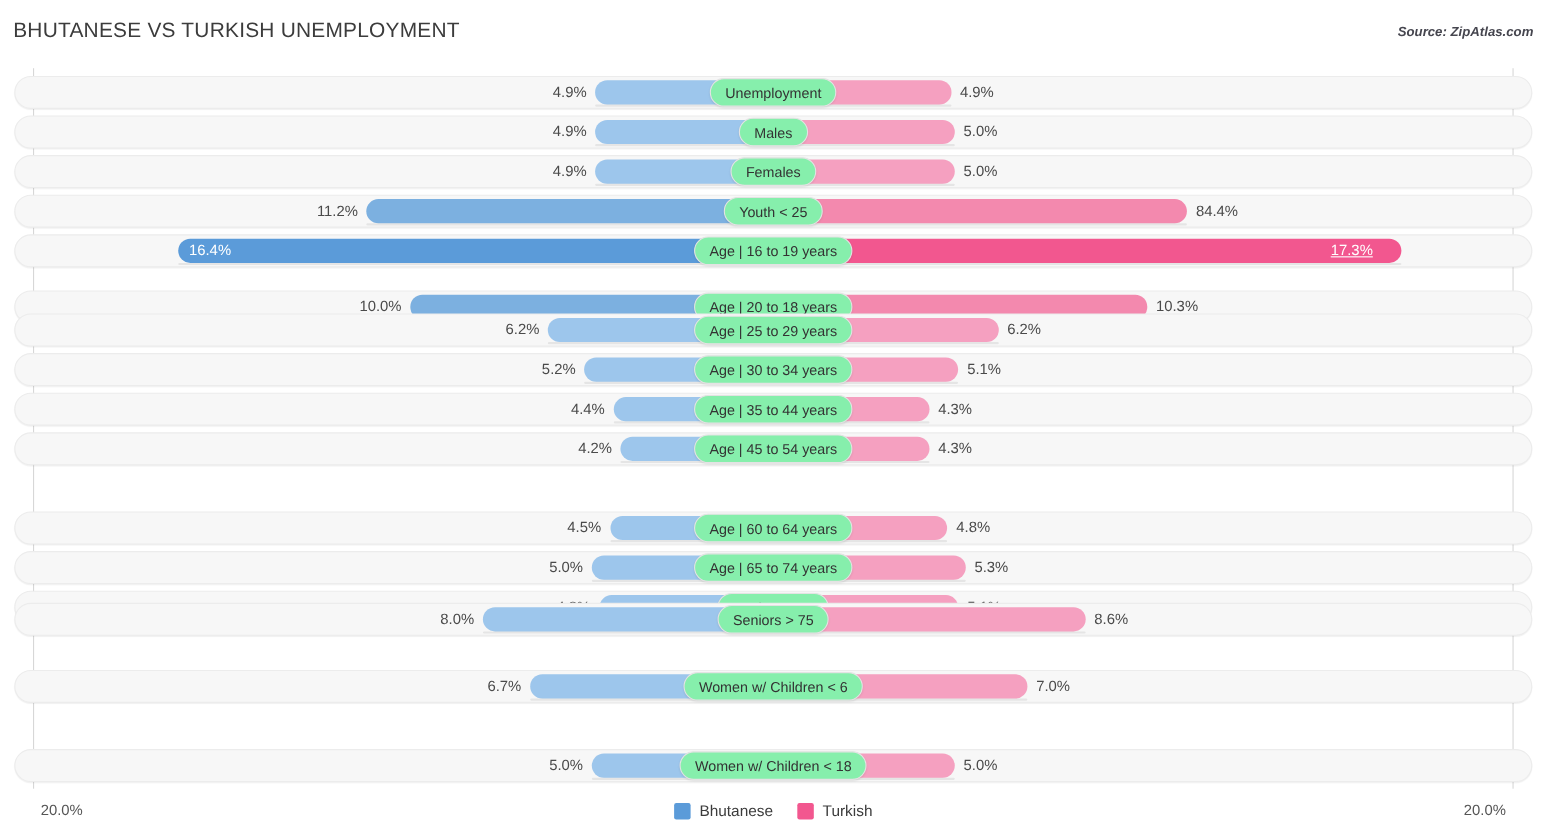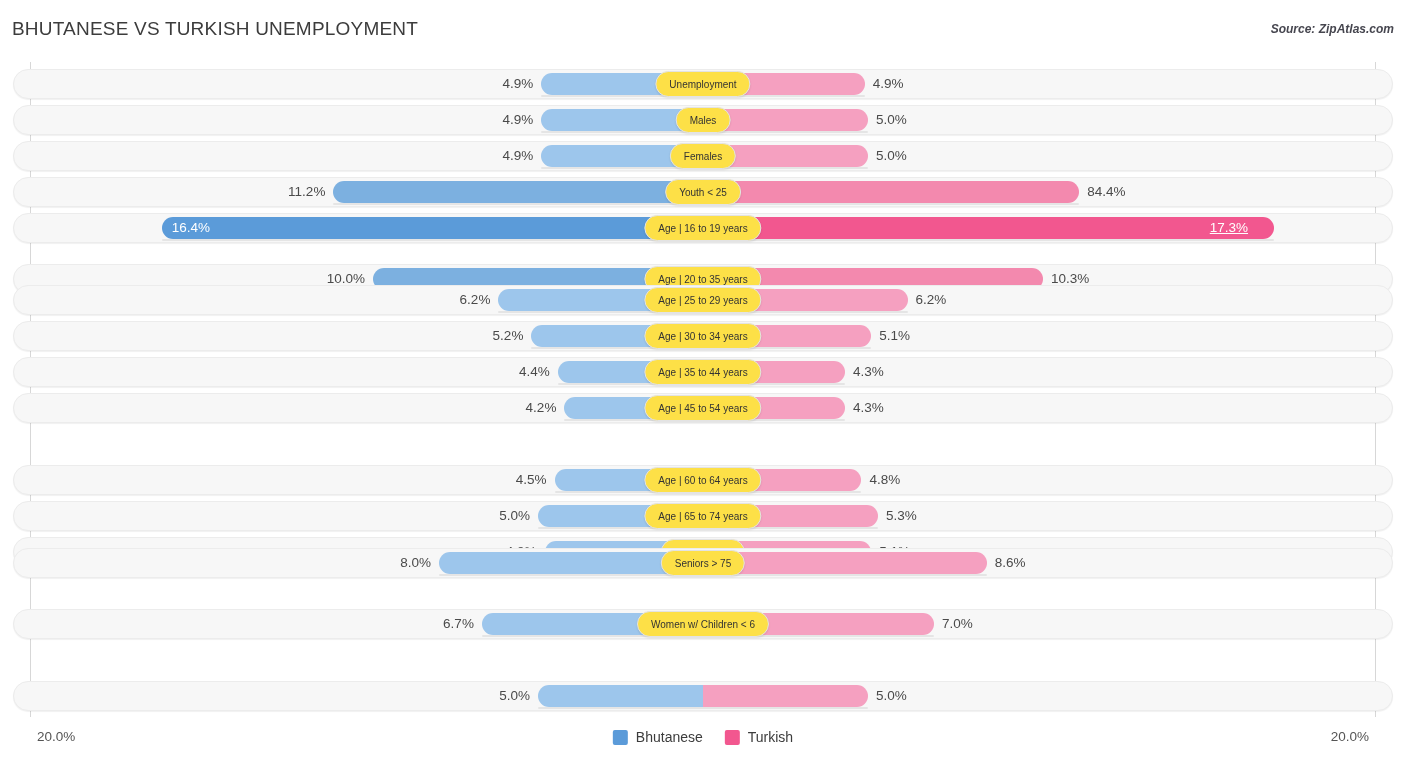--- a/index.html
+++ b/index.html
@@ -59,25 +59,25 @@
     position:absolute;top:0;height:30px;line-height:30px;
     font-size:13.5px;color:#4a4a4a;white-space:nowrap;
   }
   .val-left{text-align:right;}
   .val-right{text-align:left;}
   .val-inside{color:#ffffff;}
 
   .cap{
     position:absolute;top:2px;height:26px;line-height:25px;
     left:50%;transform:translateX(-50%);
-    background:#fde047;
+    background:#86efac;
     border:1px solid #e3e3e3;
     border-radius:13px;
     padding:0 13px;
-    font-size:10px;color:#333333;
+    font-size:13px;color:#333333;
     white-space:nowrap;
     box-shadow:0 1px 2px rgba(0,0,0,.10);
     box-sizing:border-box;
   }
 
   
   .axis-label{
     position:absolute;bottom:13px;
     font-size:13.5px;color:#555555;white-space:nowrap;
   }
@@ -142,21 +142,21 @@
         <div class="val val-left val-inside" style="left: 158.8px; width: 70px; text-align: left;">16.4%</div>
         <div class="val val-right val-inside" style="left: 1180.9px; width: 70px; text-align: center; text-decoration: underline;">17.3%</div>
         <div class="cap">Age | 16 to 19 years</div>
       </div>
       <div class="row" style="top: 187px; margin-top: 15px;">
         <div class="track"></div>
         <div class="bar bar-left" style="left: 360px; width: 330px; background: rgb(124, 176, 224);"></div>
         <div class="bar bar-right" style="left: 690px; width: 339.9px; background: rgb(243, 137, 174);"></div>
         <div class="val val-left" style="left: 282px; width: 70px;">10.0%</div>
         <div class="val val-right" style="left: 1037.9px; width: 70px;">10.3%</div>
-        <div class="cap">Age | 20 to 35 years</div>
+        <div class="cap">Age | 20 to 18 years</div>
       </div>
       <div class="row" style="top: 223px;">
         <div class="track"></div>
         <div class="bar bar-left" style="left: 485.4px; width: 204.6px; background: rgb(157, 198, 236);"></div>
         <div class="bar bar-right" style="left: 690px; width: 204.6px; background: rgb(245, 160, 192);"></div>
         <div class="val val-left" style="left: 407.4px; width: 70px;">6.2%</div>
         <div class="val val-right" style="left: 902.6px; width: 70px;">6.2%</div>
         <div class="cap">Age | 25 to 29 years</div>
       </div>
       <div class="row" style="top: 259px;">
@@ -222,20 +222,21 @@
         <div class="val val-left" style="left: 390.9px; width: 70px;">6.7%</div>
         <div class="val val-right" style="left: 929px; width: 70px;">7.0%</div>
         <div class="cap">Women w/ Children &lt; 6</div>
       </div>
       <div class="row" style="top: 619px;">
         <div class="track"></div>
         <div class="bar bar-left" style="left: 525px; width: 165px; background: rgb(157, 198, 236);"></div>
         <div class="bar bar-right" style="left: 690px; width: 165px; background: rgb(245, 160, 192);"></div>
         <div class="val val-left" style="left: 447px; width: 70px;">5.0%</div>
         <div class="val val-right" style="left: 863px; width: 70px;">5.0%</div>
+        <div class="cap">Women w/ Children &lt; 18</div>
       </div>
     </div>
 
   <div class="axis-label axis-label-left">20.0%</div>
   <div class="axis-label axis-label-right">20.0%</div>
 
   <div class="legend" id="legend">
       <div class="legend-item">
         <span class="swatch" style="background: rgb(91, 155, 217);"></span>
         <span class="legend-text">Bhutanese</span>

